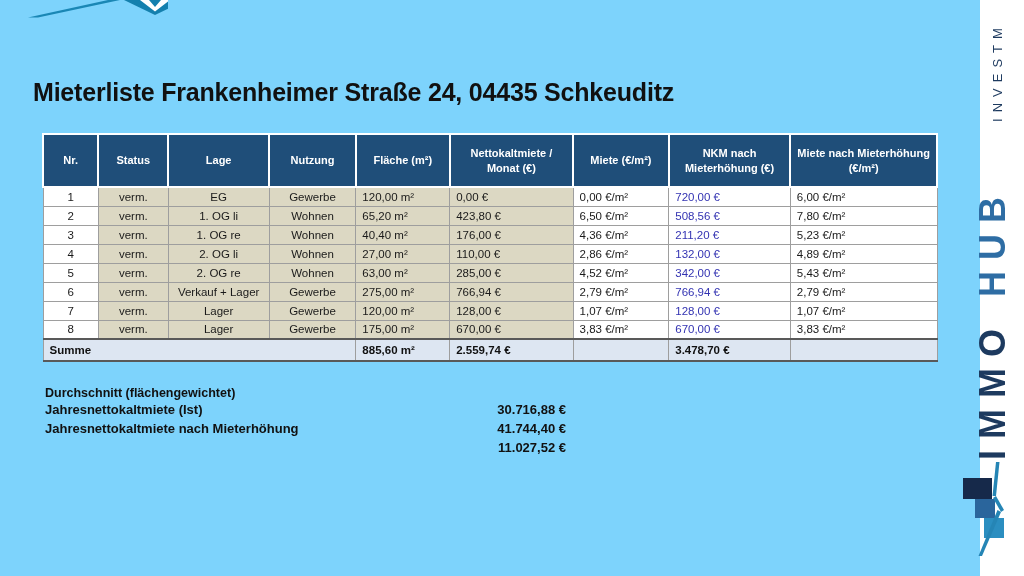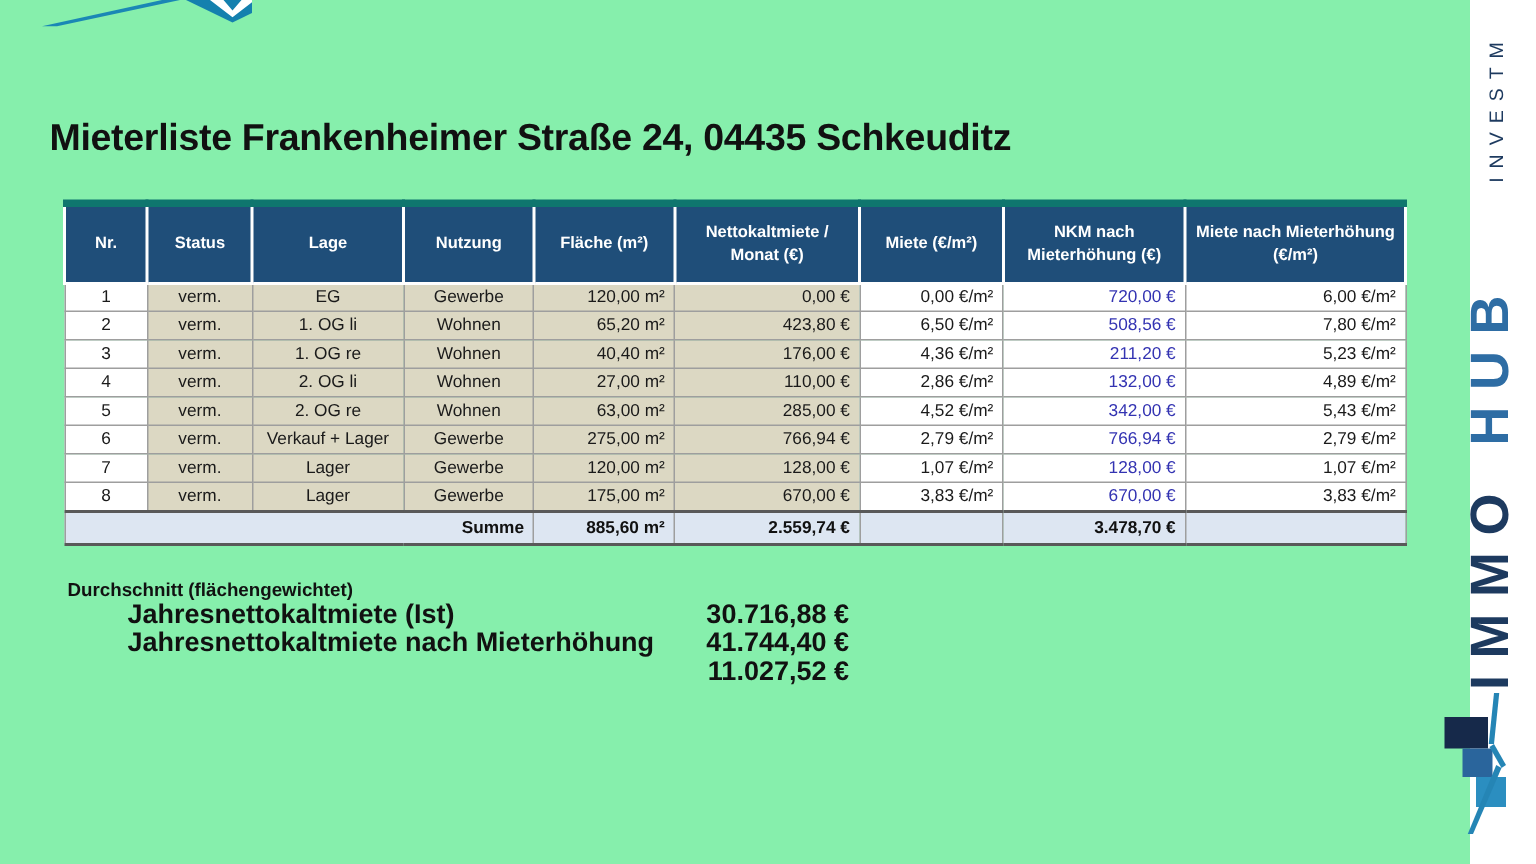--- a/index.html
+++ b/index.html
@@ -1,42 +1,42 @@
 <!DOCTYPE html>
 <html><head>
 <meta charset="utf-8">
 <style>
   * { margin:0; padding:0; box-sizing:border-box; }
   html,body { width:1024px; height:576px; }
   body { font-family:"Liberation Sans", sans-serif; background:#ffffff; overflow:hidden; }
-  .slide { position:relative; width:980px; height:576px; background:#86efac; }
+  .slide { position:relative; width:980px; height:576px; background:#7dd3fc; }
 
   
   .page-title { position:absolute; left:33px; top:78px; font-size:25px; font-weight:700; color:#111111; letter-spacing:-0.2px; }
 
   
   .table-wrap { position:absolute; left:42px; top:133px; width:896px; }
-  table { width:100%; border-collapse:collapse; table-layout:fixed; border-top:5px solid #0f766e; }
+  table { width:100%; border-collapse:collapse; table-layout:fixed; border-top:2px solid #0f766e; }
   thead th { background:#1f4e79; color:#ffffff; font-size:11px; font-weight:700; line-height:1.35;
              border:2px solid #ffffff; height:53px; vertical-align:middle; padding:2px 3px; text-align:center; }
   tbody td { font-size:11.5px; color:#1a1a1a; height:19px; border:1px solid #9e9e9e; padding:0 6px; background:#ffffff; }
   tbody td.bg-beige { background:#dcd8c3; }
   td.al-c { text-align:center; }
-  td.al-r { text-align:right; }
+  td.al-r { }
   tbody td.c-nkm_erhoehung { color:#3333b2; }
   tfoot td { background:#dde6f2; font-size:11.5px; font-weight:700; color:#111111; height:22px;
              border:1px solid #9e9e9e; border-top:2px solid #595959; border-bottom:2px solid #595959; padding:0 6px;margin-top:10px; }
   th.c-nr{width:6.2%} th.c-status{width:7.8%} th.c-lage{width:11.3%} th.c-nutzung{width:9.7%}
   th.c-flaeche{width:10.5%} th.c-nkm_monat{width:13.8%} th.c-miete_qm{width:10.7%}
   th.c-nkm_erhoehung{width:13.6%} th.c-miete_erhoehung{width:16.4%}
 
   
   .summary { position:absolute; left:45px; top:386px; width:521px; color:#111111; }
   .summary-heading { font-size:12.5px; font-weight:700; }
-  .summary-row { display:flex; font-size:18px; font-weight:700; line-height:19px;margin-left:40px; }
+  .summary-row { display:flex; font-size:13px; font-weight:700; line-height:19px; }
   .summary-row .val { margin-left:auto; text-align:center; }
 
   
   .vtext { position:absolute; white-space:nowrap; transform:rotate(-90deg); text-align:center; }
   .vtext-immo { left:843px; top:301px; width:300px; height:44px; font-size:36px; font-weight:600;
                 letter-spacing:11px; line-height:44px; }
   .vtext-immo .w1 { color:#1d3a5f; } .vtext-immo .w2 { color:#2e6da4; }
   .vtext-invest { left:928px; top:62px; width:140px; height:20px; font-size:13px; font-weight:500;
                   letter-spacing:6px; line-height:20px; color:#1d3a5f; }
 

